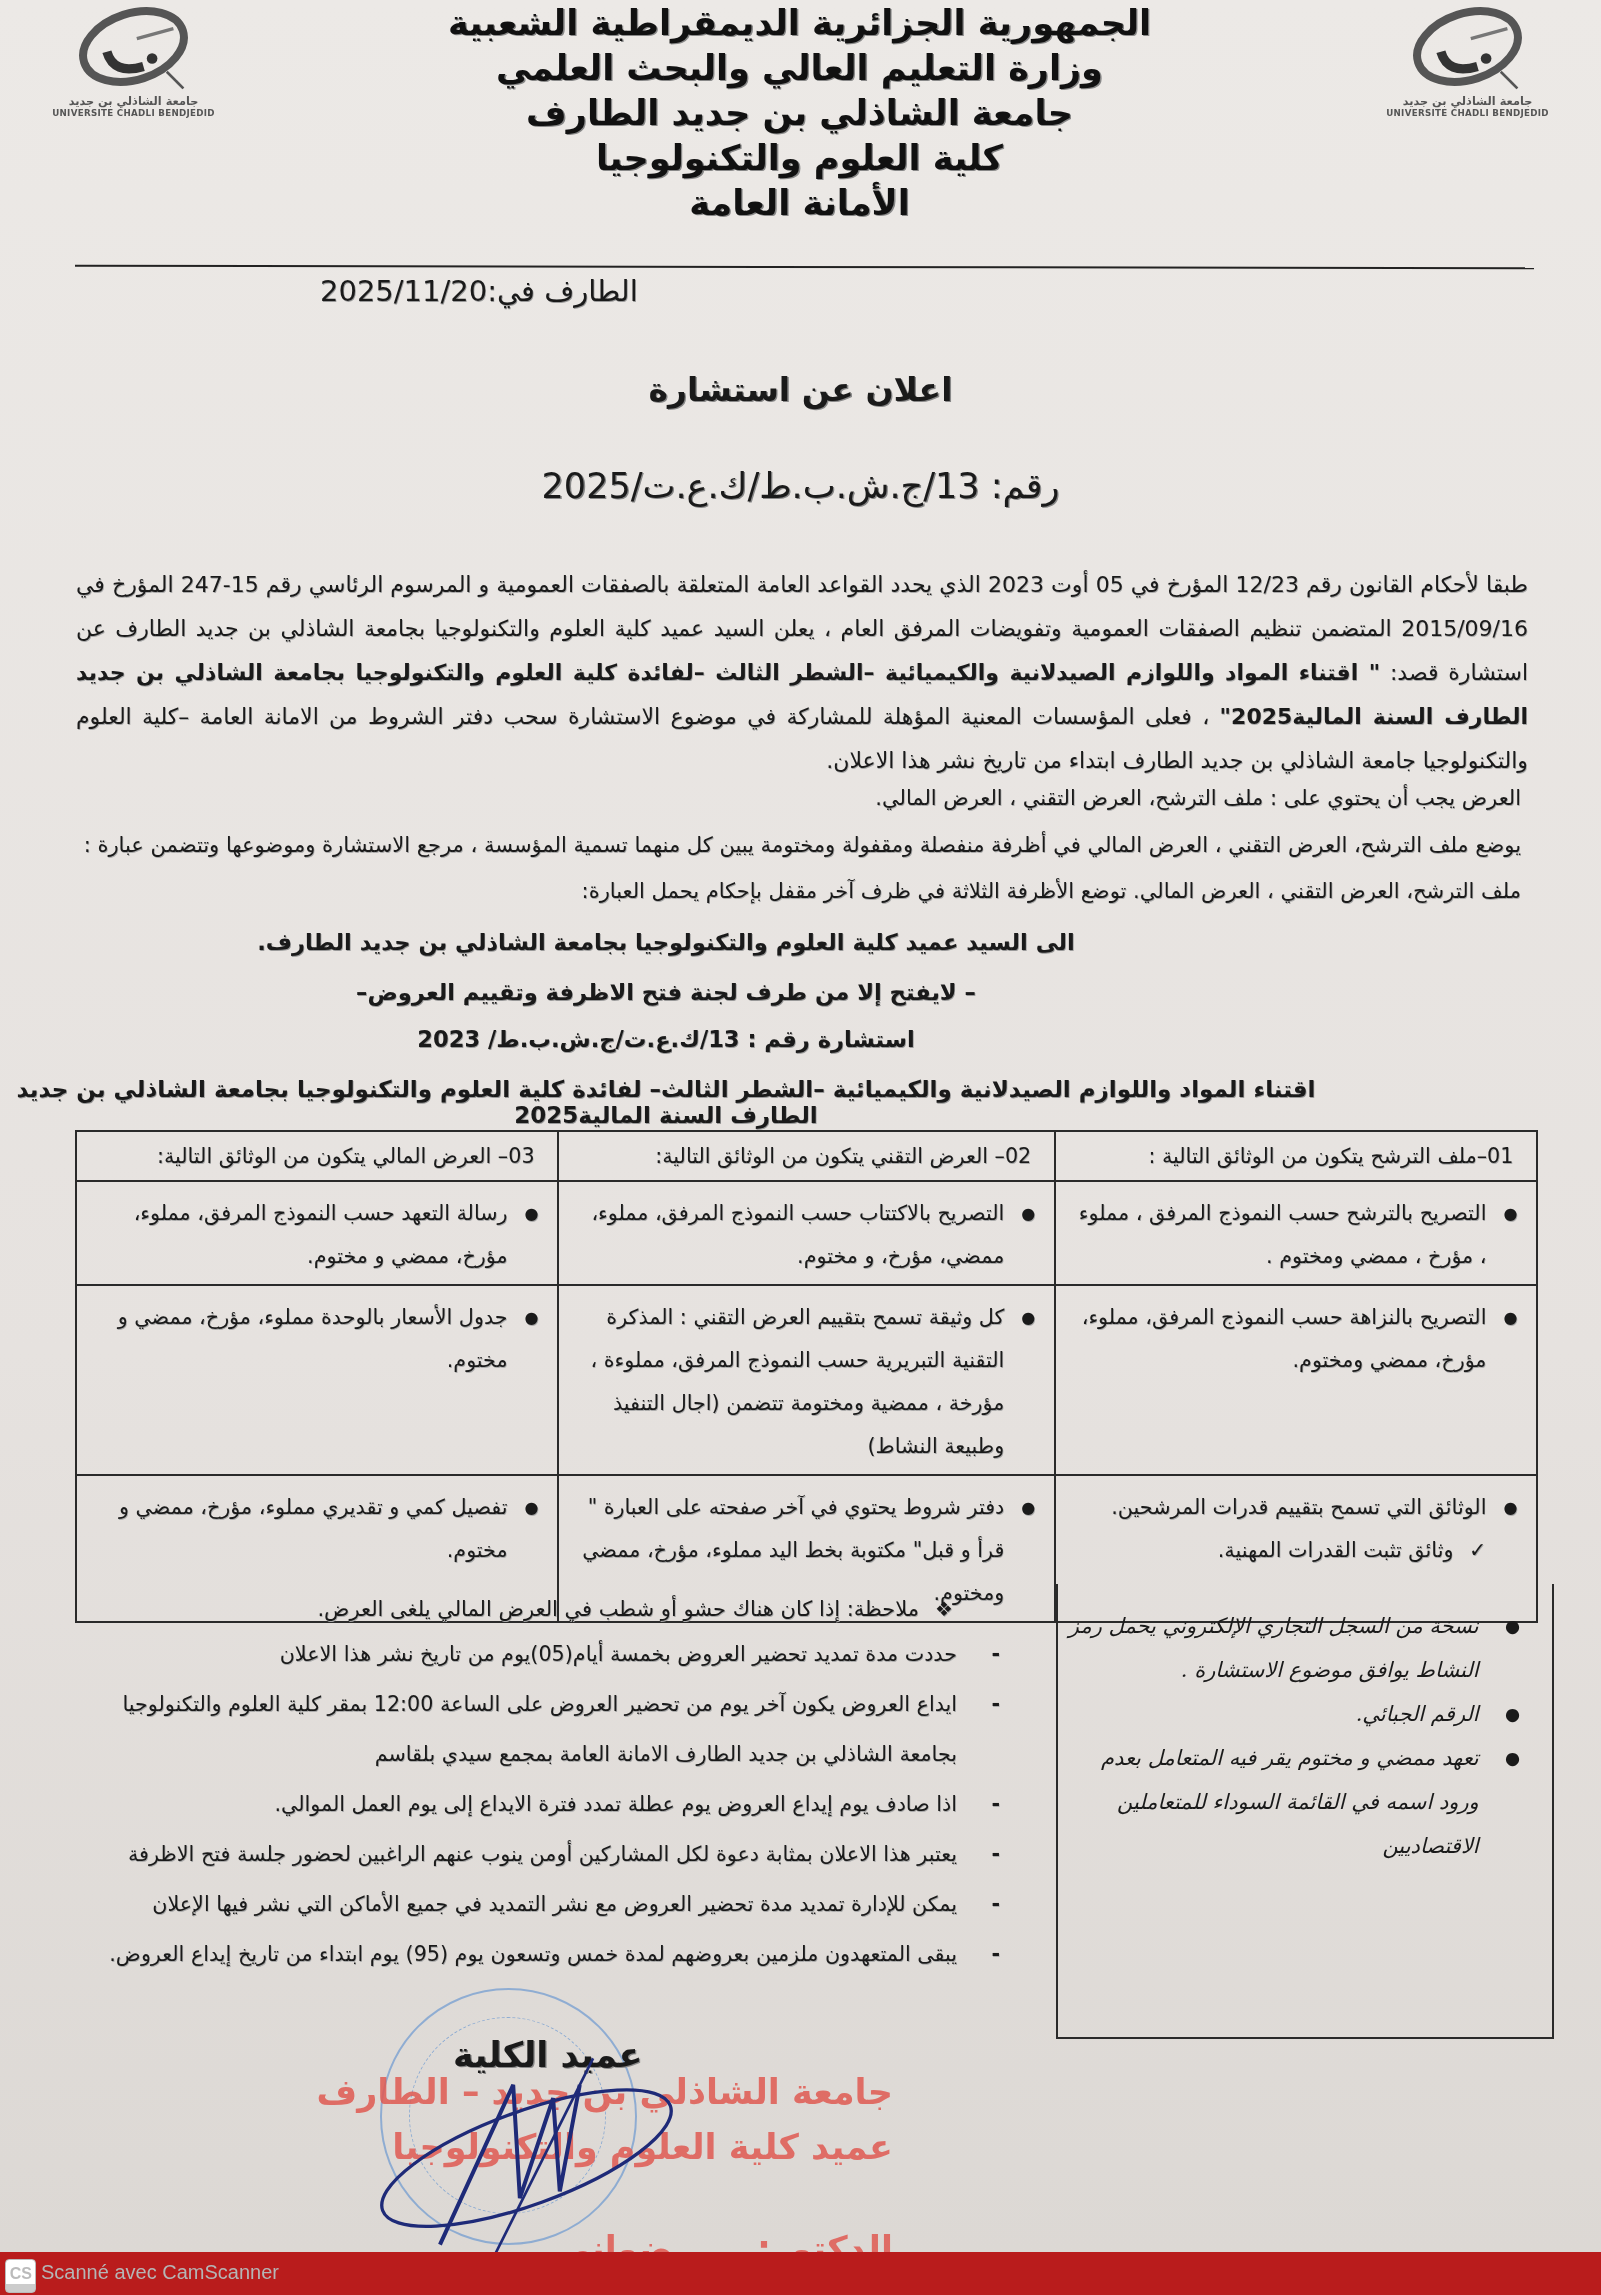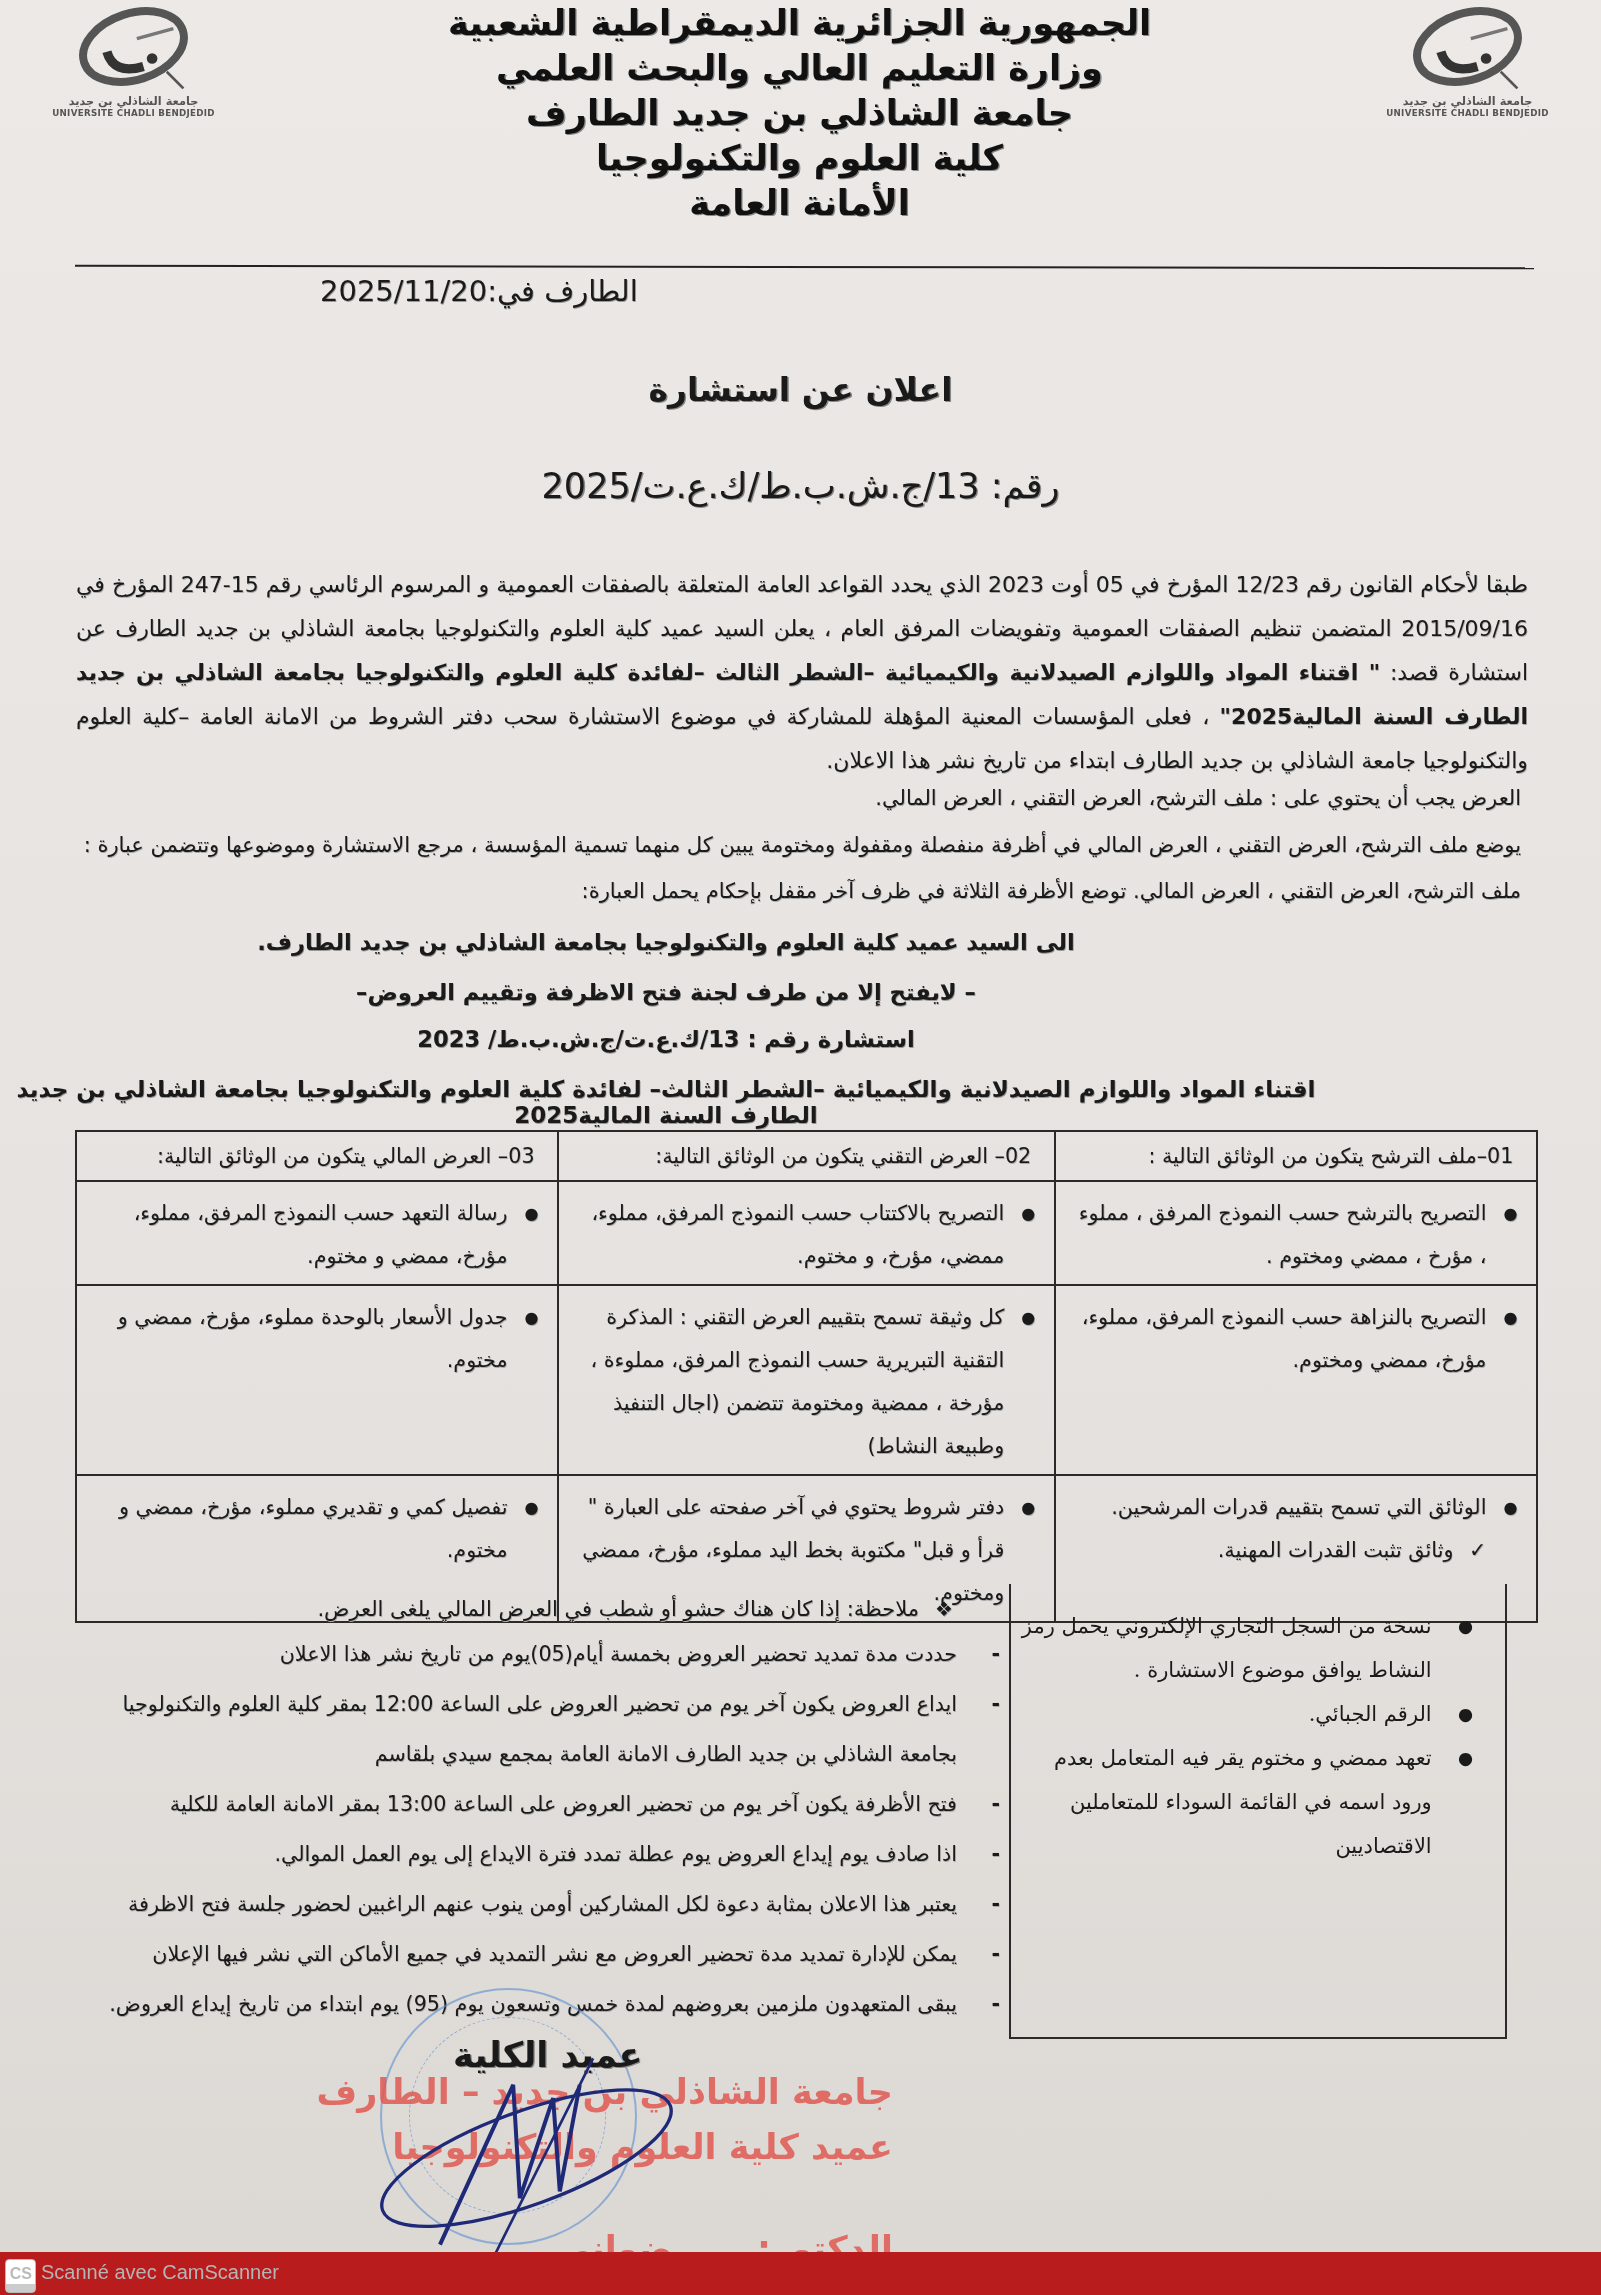--- a/index.html
+++ b/index.html
@@ -30,21 +30,21 @@
   .para b { font-weight: bold; }
   .line { position: absolute; right: 80px; font-size: 21px; text-shadow: 0.7px 0.7px 0 #aaa; white-space: nowrap; }
   .center { position: absolute; left: 0; width: 1332px; text-align: center; font-weight: bold; font-size: 22.6px; text-shadow: 0.7px 0.7px 0 #999; }
   table.docs { position: absolute; left: 75px; top: 1130px; width: 1463px; border-collapse: collapse; direction: rtl; }
   table.docs td { border: 2px solid #2a2a2a; vertical-align: top; padding: 9.3px 22.6px 6.7px 13.3px; font-size: 20.7px; line-height: 43px; text-shadow: 0.7px 0.7px 0 #aaa; }
   table.docs .head td { height: 37px; padding-top: 2.7px; padding-bottom: 2.7px; }
   .bul { position: relative; padding-right: 27px; }
   .bul::before { content: "●"; position: absolute; right: -4px; top: 0; font-size: 16px; }
   .chk { padding-right: 60px; position: relative; }
   .chk .mark { position: absolute; right: 27px; }
-  .rbox { position: absolute; left: 1009px; top: 1584px; width: 494px; height: 453px; border: 2px solid #2a2a2a; border-top: none; }
+  .rbox { position: absolute; left: 1056px; top: 1584px; width: 494px; height: 453px; border: 2px solid #2a2a2a; border-top: none; font-style: italic; }
   .rbox .item { font-family: "DejaVu Serif", serif; font-size: 21px; line-height: 44px; padding-right: 60px; position: relative; margin-right: 13.3px; }
   .rbox .item::before { content: "●"; position: absolute; right: 18.7px; font-size: 17.3px; }
   .notes { position: absolute; left: 87px; top: 1589px; width: 933px; }
   .notes .n-title { font-size: 21px; line-height: 40px; padding-right: 67px; text-shadow: 0.7px 0.7px 0 #aaa; }
   .notes .n-title .diamond { font-size: 20px; margin-left: 9.3px; }
   .notes .n { font-size: 20.7px; line-height: 50px; padding-right: 63px; position: relative; text-shadow: 0.7px 0.7px 0 #aaa; }
   .notes .n::before { content: "-"; position: absolute; right: 20px; font-weight: bold; }
   .dean { position: absolute; left: 453px; top: 2035px; font-size: 35px; font-weight: bold; text-shadow: 1.3px 1.3px 0 #888; }
   .stamp-red { position: absolute; left: 280px; top: 2065px; width: 613px; color: #e05a52; font-weight: bold; font-size: 35px; line-height: 55px; text-align: right; opacity: 0.85; }
   .stamp-circle { position: absolute; left: 380px; top: 1988px; width: 253px; height: 253px; border: 2.7px solid #5b8fd0; border-radius: 50%; opacity: 0.6; }
@@ -165,21 +165,20 @@
     <div class="item">تعهد ممضي و مختوم يقر فيه المتعامل بعدم ورود اسمه في القائمة السوداء للمتعاملين الاقتصاديين</div>
   </div>
 
   <div class="notes">
     <div class="n-title">
       <span class="diamond">❖</span>
       <span>ملاحظة: إذا كان هناك حشو أو شطب في العرض المالي يلغى العرض.</span>
     </div>
     <div class="n">حددت مدة تمديد تحضير  العروض بخمسة أيام(05)يوم من تاريخ نشر هذا الاعلان</div>
     <div class="n">ايداع العروض يكون آخر يوم من تحضير العروض على الساعة 12:00 بمقر كلية العلوم والتكنولوجيا بجامعة الشاذلي بن جديد الطارف الامانة العامة بمجمع سيدي بلقاسم</div>
-    <div class="n">فتح الأظرفة يكون آخر يوم من تحضير العروض على الساعة 13:00 بمقر الامانة العامة للكلية</div>
     <div class="n">اذا صادف يوم إيداع العروض يوم عطلة تمدد فترة الايداع  إلى يوم العمل الموالي.</div>
     <div class="n">يعتبر هذا الاعلان بمثابة دعوة لكل المشاركين أومن ينوب عنهم الراغبين لحضور جلسة فتح الاظرفة</div>
     <div class="n">يمكن للإدارة تمديد مدة تحضير العروض مع نشر التمديد في جميع الأماكن التي نشر فيها الإعلان</div>
     <div class="n">يبقى المتعهدون ملزمين بعروضهم لمدة خمس وتسعون يوم (95) يوم ابتداء من تاريخ إيداع العروض.</div>
   </div>
 
   <div class="stamp-circle">
       <div class="inner"></div>
     </div>
   <div class="stamp-red">

